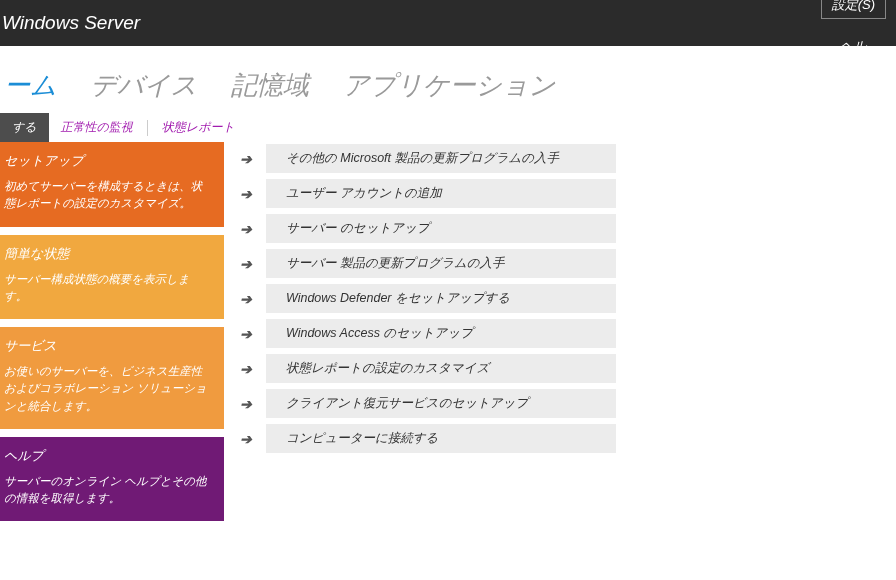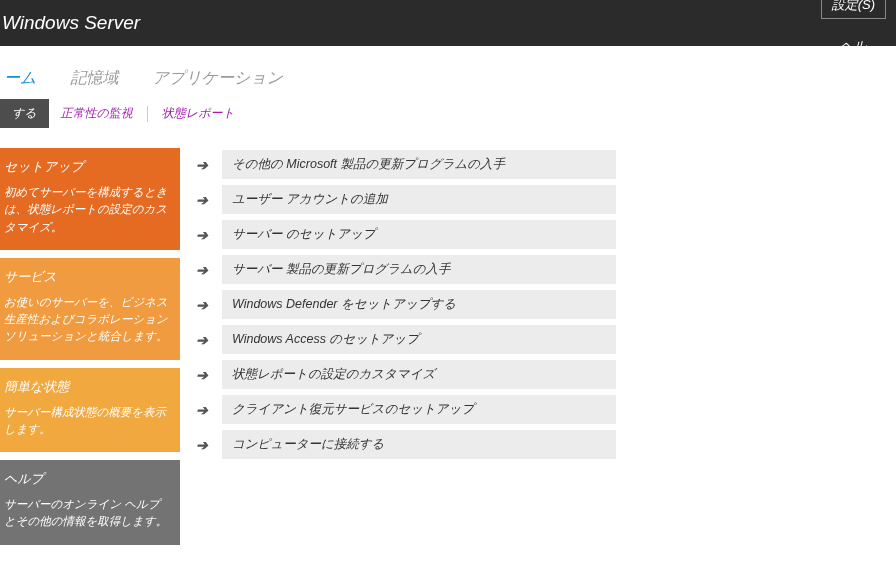--- a/index.html
+++ b/index.html
@@ -37,33 +37,32 @@
     cursor: pointer;
   }
   .nav {
     display: flex;
     gap: 34px;
     padding: 22px 0 10px 4px;
     align-items: baseline;
   }
   .nav a {
     color: #9a9a9a;
-    font-size: 16px;
+    font-size: 26px;
     font-weight: 300;
     cursor: pointer;
     text-align: center;
   }
   .nav a.active {
     color: #1b8dd6;
   }
   .subnav {
     display: flex;
     align-items: center;
     padding-left: 0;
-    margin-bottom: 20px;
   }
   .subnav .item {
     font-size: 12px;
     padding: 6px 12px;
     cursor: pointer;
     color: #a21caf;
   }
   .subnav .item.active {
     background: #4d4d4d;
     color: #fff;
@@ -73,34 +72,34 @@
     height: 16px;
     background: #ccc;
     margin: 0 2px;
   }
   .content {
     display: flex;
     gap: 16px;
     padding-left: 0;
   }
   .left-col {
-    width: 180px;
+    width: 224px;
     display: flex;
     flex-direction: column;
     gap: 8px;
   }
   .card {
     padding: 10px 12px 14px 4px;
     color: #fff;
     cursor: pointer;
   }
   .card.orange-dark { background: #e66b22; }
   .card.orange-a { background: #f09b3f; }
   .card.orange-b { background: #f1a83f; }
-  .card.orange-c { background: #737373; }
+  .card.orange-c { background: #701a75; }
   .card h3 { font-size: 13px; font-weight: 400; margin-bottom: 8px; }
   .card p { font-size: 11.5px; line-height: 1.5; }
   .right-col {
     flex: 1;
     padding-top: 2px;
     padding-right: 280px;
   }
   .task-row {
     display: flex;
     align-items: center;
@@ -110,64 +109,65 @@
   }
   .task-row .arrow {
     width: 16px;
     font-size: 14px;
     color: #555;
     font-weight: bold;
   }
   .task-row .label {
     background: #ececec;
     flex: 1;
-    padding: 6px 10px;
+    padding: 6px 20px;
     font-size: 12.5px;
     color: #333;
   }
 </style>
 </head>
 <body>
 
 <div class="titlebar">
   <div class="title">Windows Server</div>
   <div class="right">
     <div class="settings-btn">設定(S)</div>
     <div>ヘル</div>
   </div>
 </div>
 
 <div class="nav">
   <a class="active">ーム</a>
+  <a>デバイス</a>
   <a>記憶域</a>
   <a>アプリケーション</a>
 </div>
 
 <div class="subnav">
   <div class="item active">する</div>
   <div class="item">正常性の監視</div>
   <div class="divider"></div>
   <div class="item">状態レポート</div>
 </div>
 
 <div class="content">
 
   <div class="left-col">
     <div class="card orange-dark">
       <h3>セットアップ</h3>
       <p>初めてサーバーを構成するときは、状態レポートの設定のカスタマイズ。</p>
     </div>
+    <div class="card orange-b">
+      <h3>簡単な状態</h3>
+      <p>サーバー構成状態の概要を表示します。</p>
+    </div>
     <div class="card orange-a">
       <h3>サービス</h3>
       <p>お使いのサーバーを、ビジネス生産性およびコラボレーション ソリューションと統合します。</p>
     </div>
-    <div class="card orange-b">
-      <h3>簡単な状態</h3>
-      <p>サーバー構成状態の概要を表示します。</p>
-    </div>
     <div class="card orange-c">
       <h3>ヘルプ</h3>
       <p>サーバーのオンライン ヘルプとその他の情報を取得します。</p>
     </div>
   </div>
 
   <div class="right-col">
     <div class="task-row">
       <span class="arrow">➔</span>
       <span class="label">その他の Microsoft 製品の更新プログラムの入手</span>

